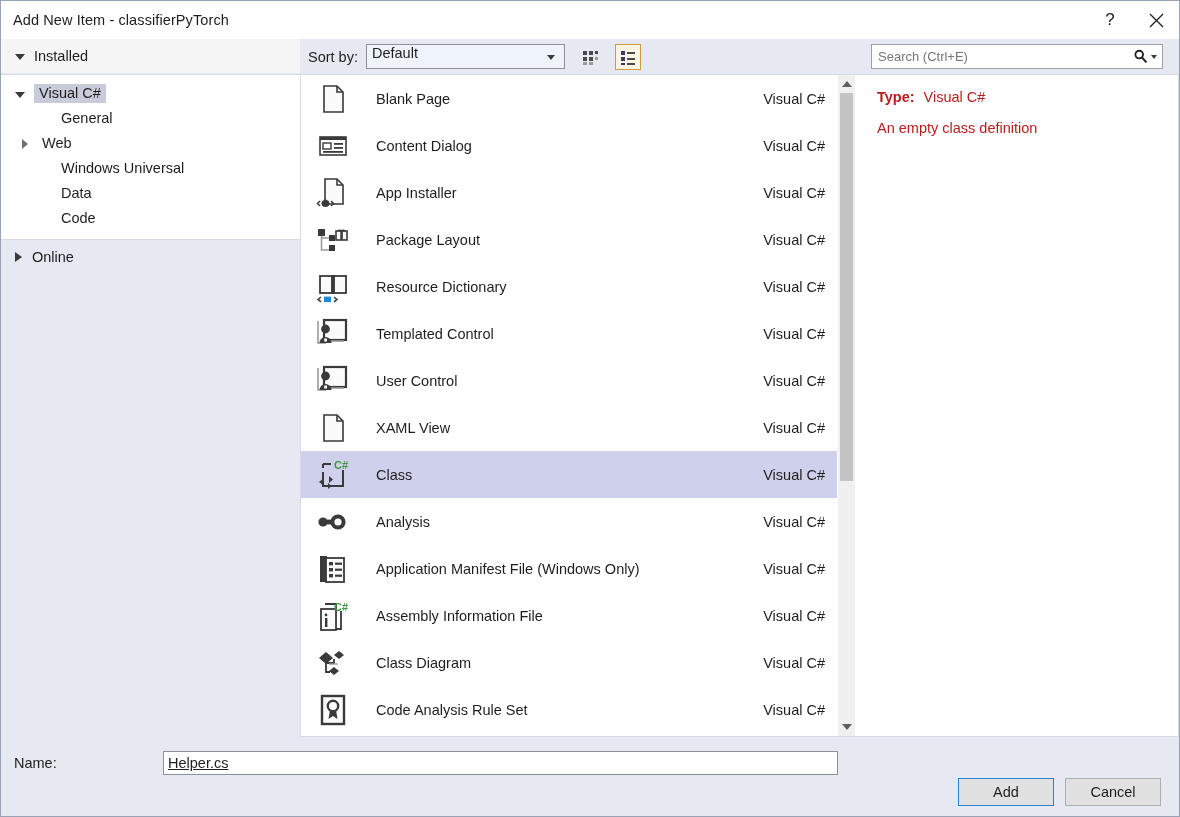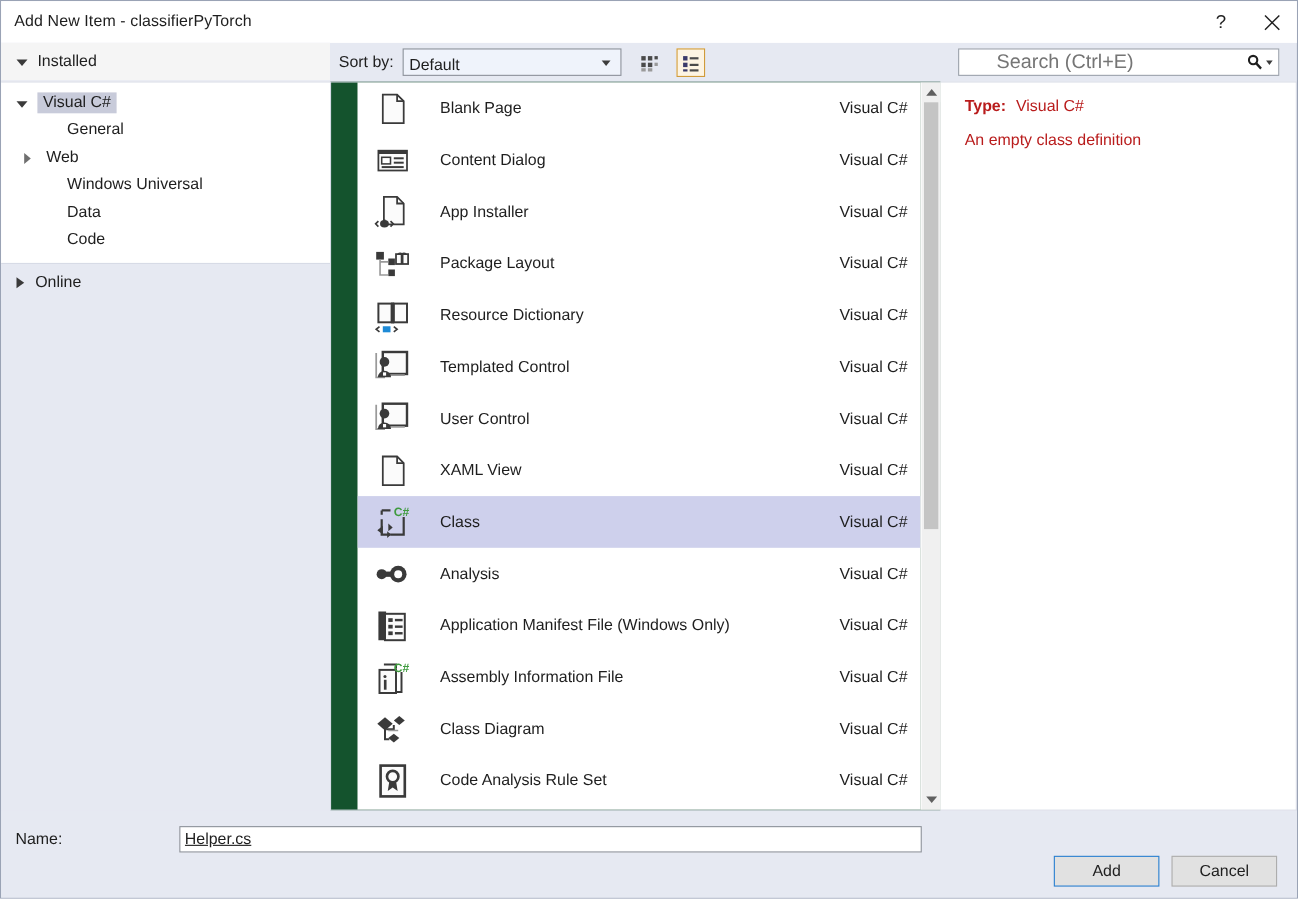--- a/index.html
+++ b/index.html
@@ -118,21 +118,21 @@
   }
   .toolbar {
     height: 35px; flex: 0 0 35px;
     display: flex; align-items: center;
     padding-left: 8px;
   }
   .sortby-label { font-size: 14.5px; color: #1e1e1e; margin-right: 8px; }
   .sortby-select {
     width: 199px; height: 25px;
     background: #eff3fb; border: 1px solid #8b9099;
-    display: flex; align-items: flex-end;
+    display: flex; align-items: flex-start;
     font-size: 14.5px; color: #1e1e1e;
     padding-left: 5px; position: relative; cursor: default;
   }
   .sortby-arrow {
     position: absolute; right: 9px; top: 10px;
     width: 0; height: 0;
     border-left: 4.5px solid transparent;
     border-right: 4.5px solid transparent;
     border-top: 5px solid #3c3c3c;
   }
@@ -140,25 +140,24 @@
     width: 26px; height: 26px; margin-left: 12px;
     display: flex; align-items: center; justify-content: center;
     cursor: default; border: 1px solid transparent;
   }
   .view-btn.active {
     border: 1px solid #d09b3a; background: #fdf4e3;
   }
 
   .list-wrap {
     flex: 1; display: flex; min-height: 0;
-    background: #14532d;
+    background: #7f1d1d;
     border: 1px solid #d7dbe6;
     border-right: none;
     margin-left: 0;
-    padding-left: 24px;
   }
   .list {
     flex: 1; overflow: hidden; min-width: 0;
     background: #ffffff;
   }
   .row {
     display: flex; align-items: center;
     height: 47px; padding-left: 10px; padding-right: 12px;
     cursor: default;
   }
@@ -206,21 +205,21 @@
     display: flex; flex-direction: column;
     padding-right: 0;
   }
   .search-row { height: 35px; flex: 0 0 35px; display: flex; align-items: center; padding-left: 16px; padding-right: 16px; }
   .search-box {
     flex: 1; height: 25px; background: #ffffff;
     border: 1px solid #9aa0ab;
     display: flex; align-items: center;
     padding-left: 6px; position: relative;
   }
-  .search-placeholder { font-size: 18px; color: #757575; margin-left: 28px; }
+  .search-placeholder { font-size: 13px; color: #757575; }
   .search-icons {
     position: absolute; right: 5px; top: 0; height: 100%;
     display: flex; align-items: center; gap: 3px;
   }
   .search-caret { width: 0; height: 0;
     border-left: 3.5px solid transparent; border-right: 3.5px solid transparent;
     border-top: 4.5px solid #3c3c3c; }
   .info-panel {
     flex: 1; background: #ffffff;
     border: 1px solid #d7dbe6;

